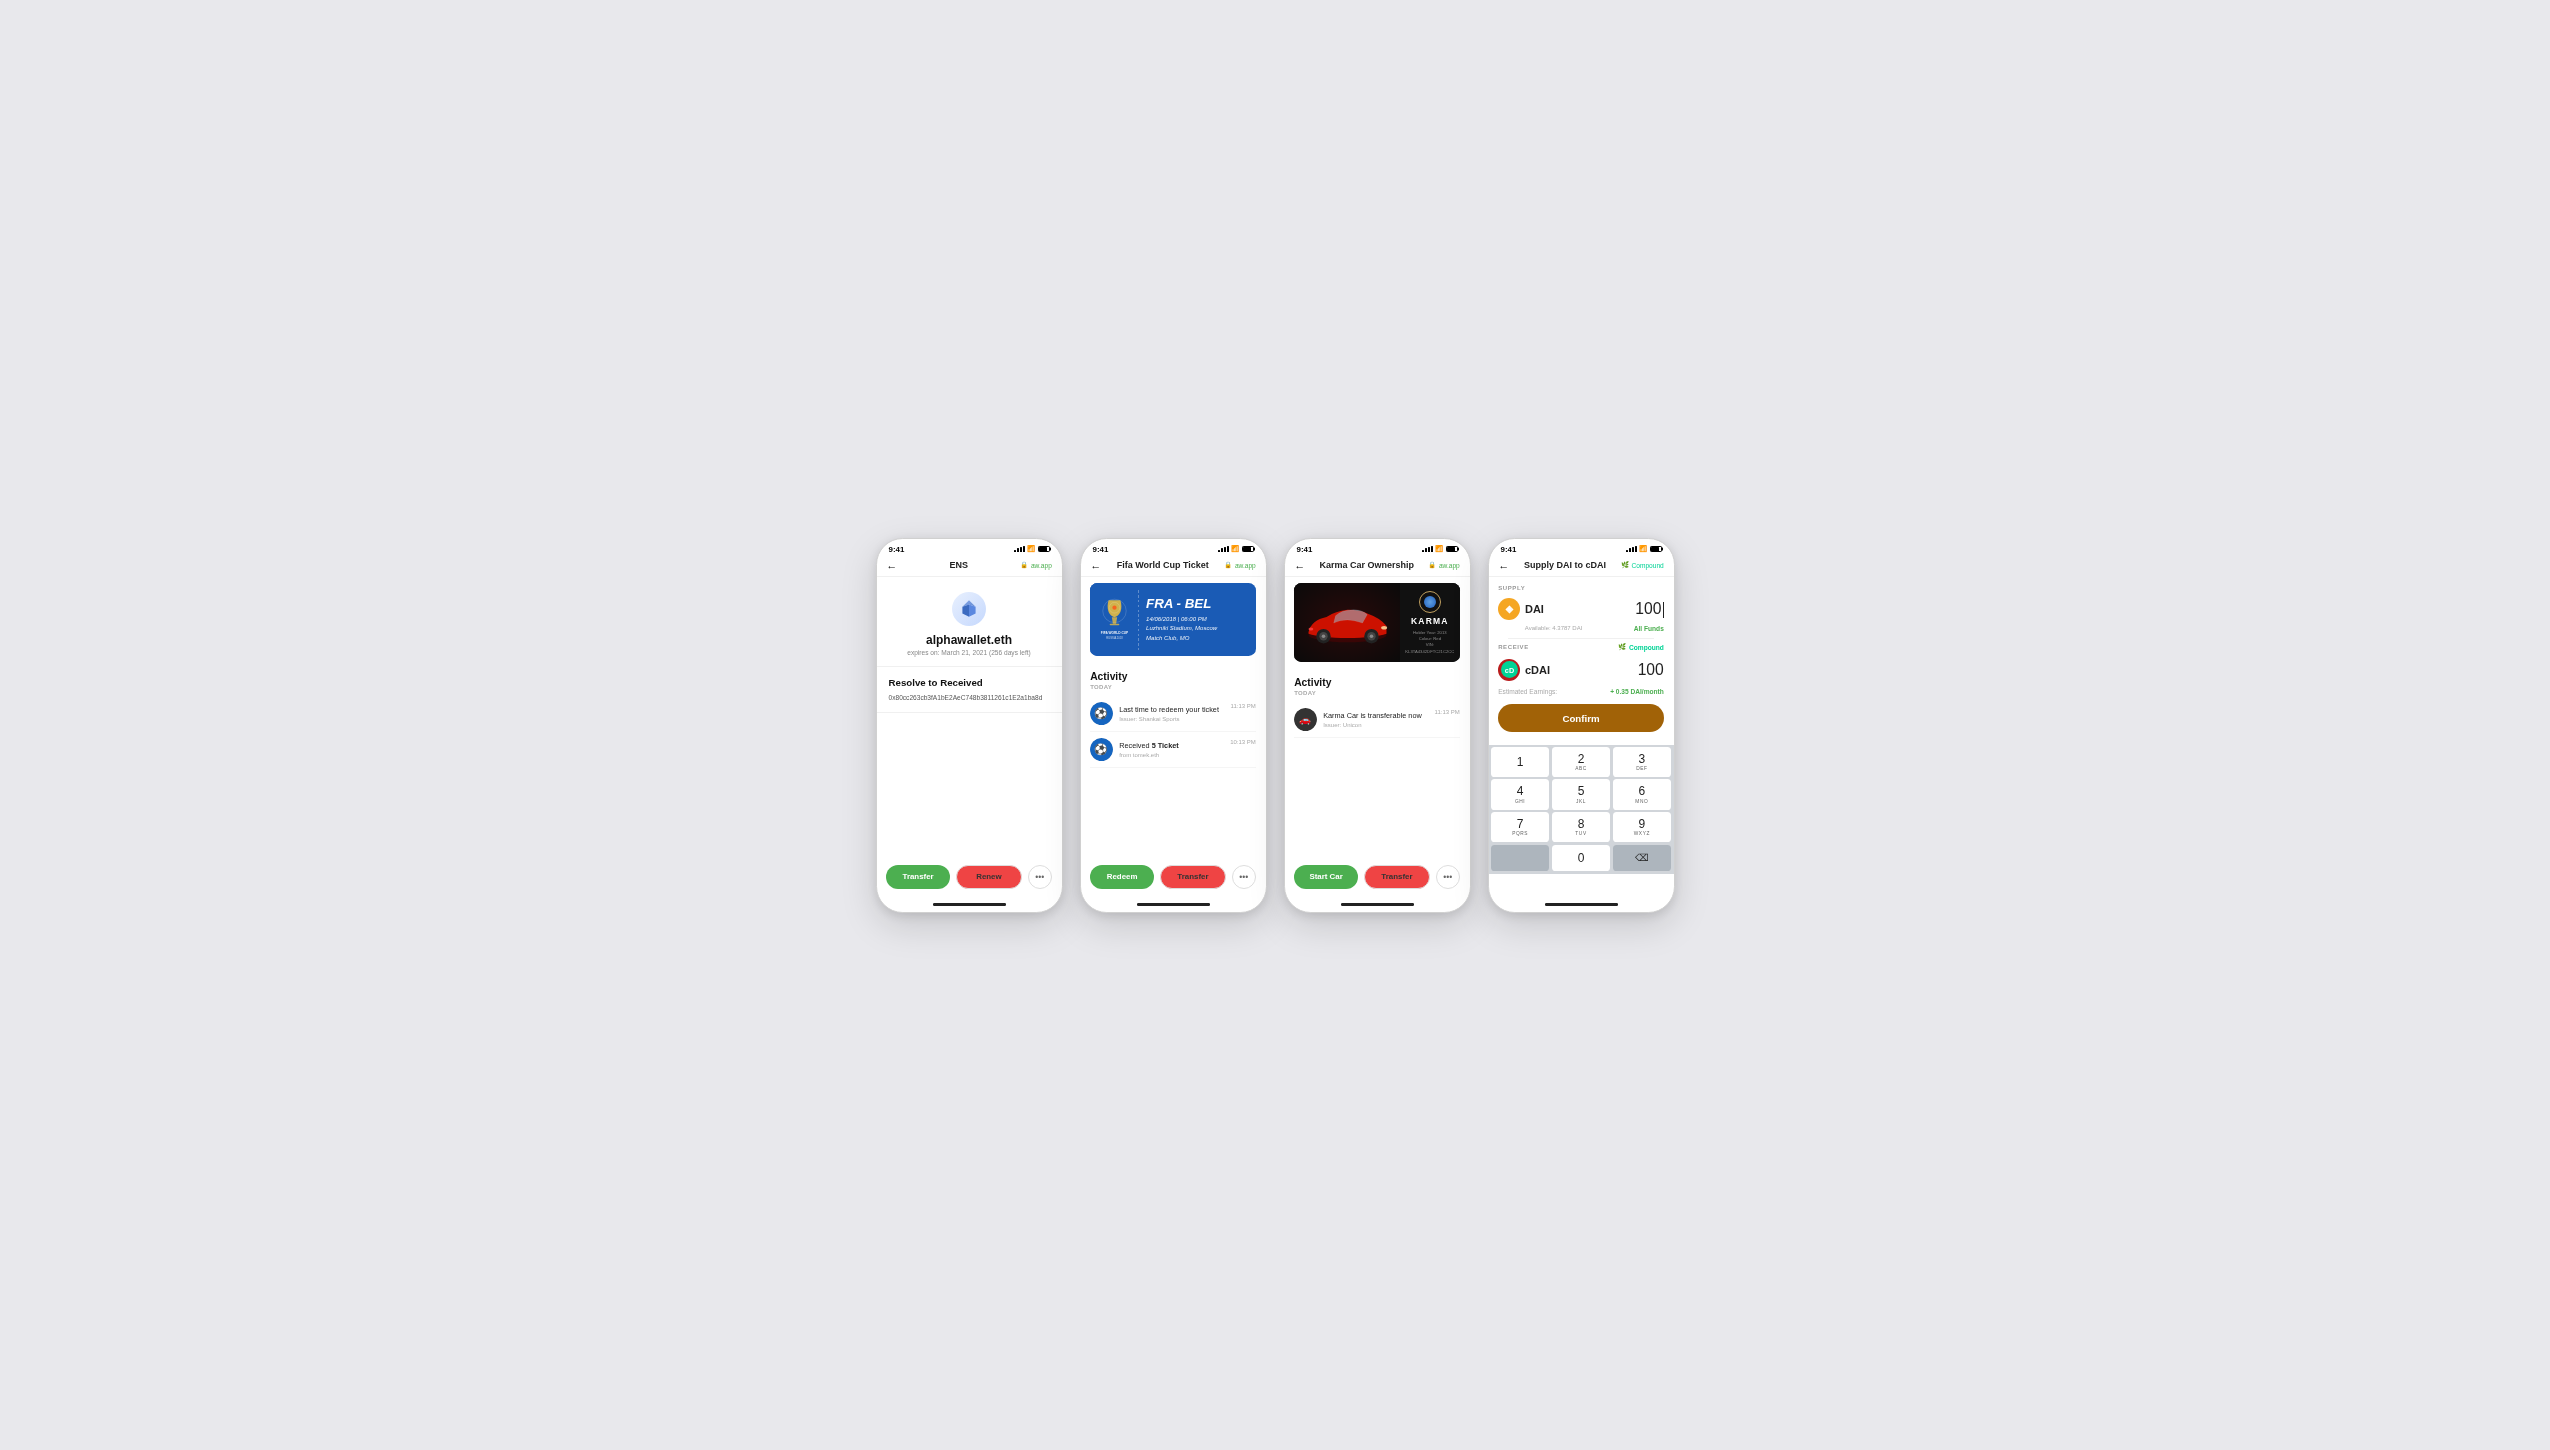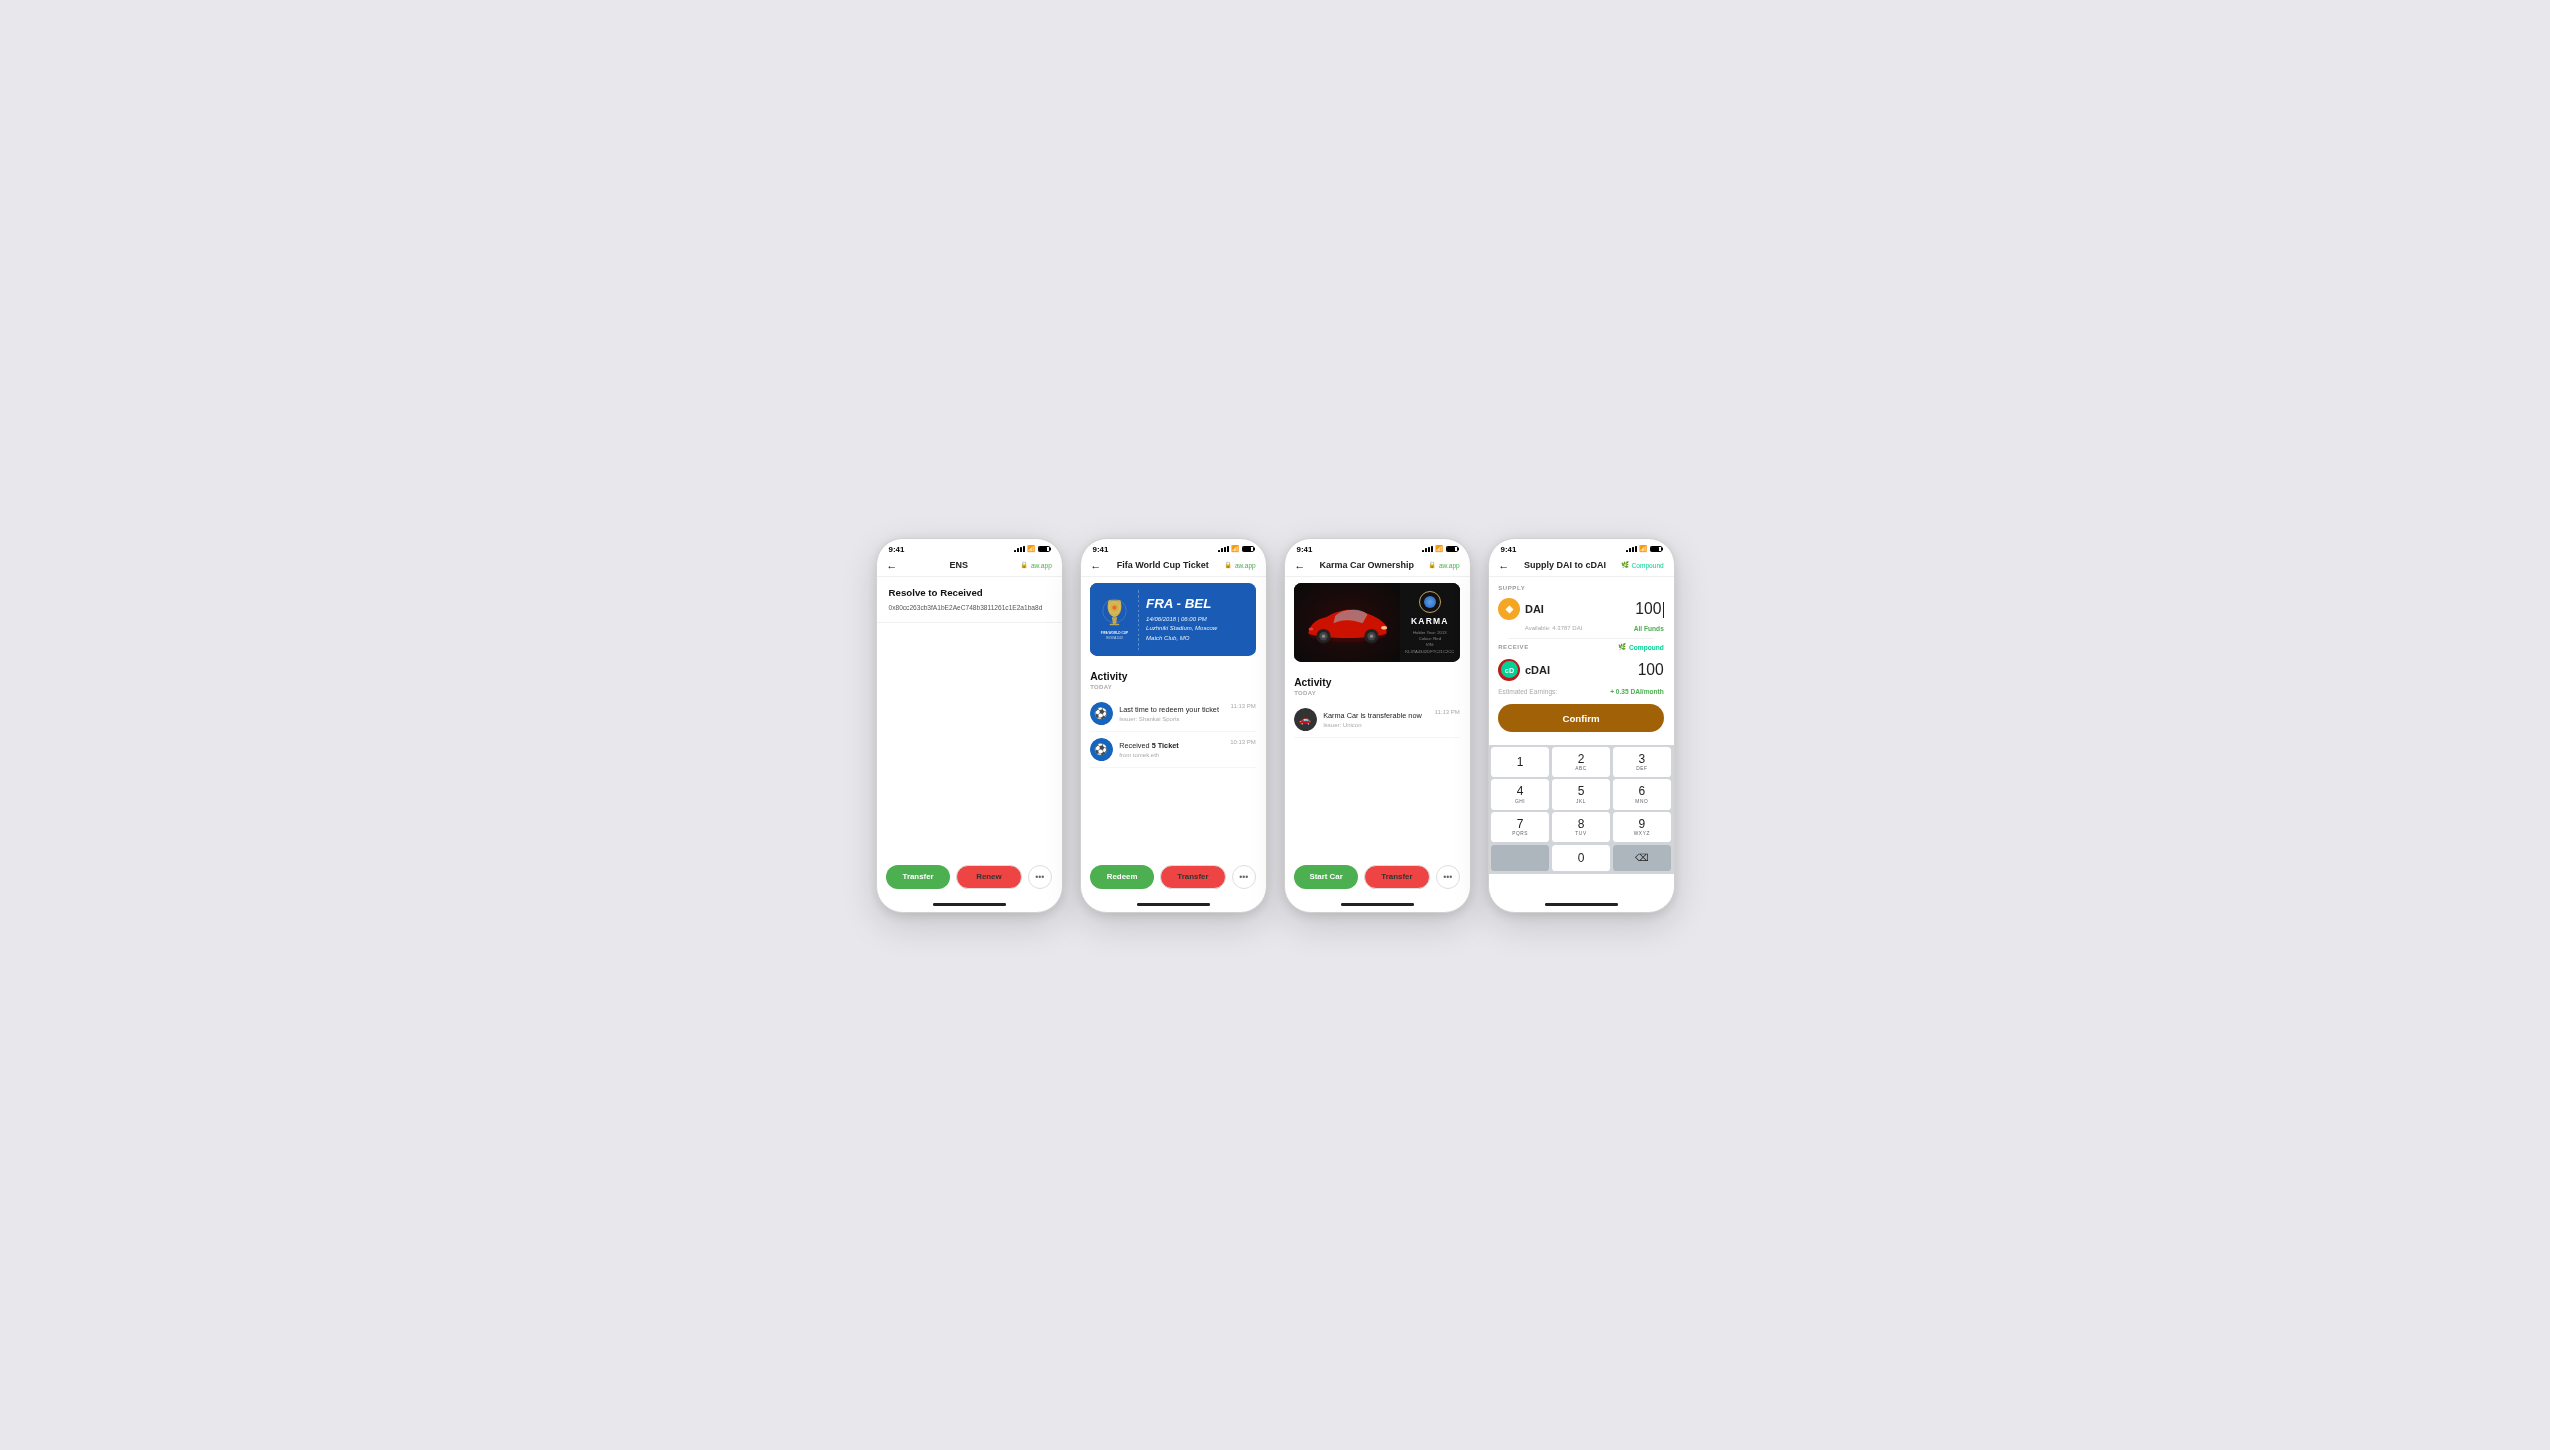--- a/index.html
+++ b/index.html
@@ -402,20 +402,37 @@
     </div>
     <div class="nav-bar">
       <span class="nav-back">←</span>
       <span class="nav-title">ENS</span>
       <div class="nav-badge">
         <span>🔒</span>
         <span>aw.app</span>
       </div>
     </div>
     <div class="phone-content">
+      <div class="ens-logo-section">
+        <div class="ens-logo">
+          <svg width="22" height="22" viewBox="0 0 100 100">
+            <defs>
+              <linearGradient id="ensGrad" x1="0%" y1="0%" x2="100%" y2="100%">
+                <stop offset="0%" style="stop-color:#5b88e0"></stop>
+                <stop offset="100%" style="stop-color:#3b6ac0"></stop>
+              </linearGradient>
+            </defs>
+            <path d="M50 10 L20 40 L50 30 L80 40 Z" fill="url(#ensGrad)" opacity="0.7"></path>
+            <path d="M20 40 L20 70 L50 85 L50 30 Z" fill="#3b6ac0"></path>
+            <path d="M80 40 L80 70 L50 85 L50 30 Z" fill="#5b88e0"></path>
+          </svg>
+        </div>
+        <div class="ens-name">alphawallet.eth</div>
+        <div class="ens-expires">expires on: March 21, 2021 (256 days left)</div>
+      </div>
       <div class="section-block">
         <div class="resolve-title">Resolve to Received</div>
         <div class="address-text">0x80cc263cb3fA1bE2AeC748b3811261c1E2a1ba8d</div>
       </div>
     </div>
     <div class="bottom-actions">
       <button class="btn-primary">Transfer</button>
       <button class="btn-outline">Renew</button>
       <button class="btn-dots">•••</button>
     </div>

